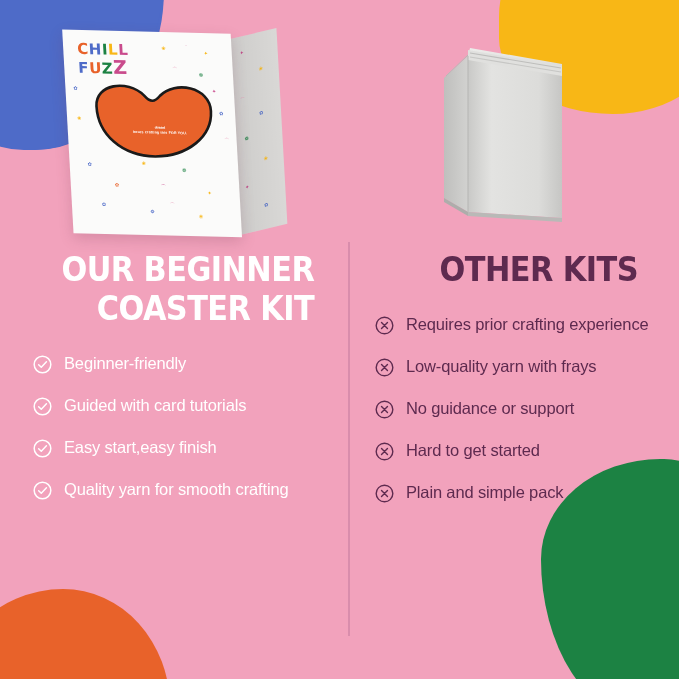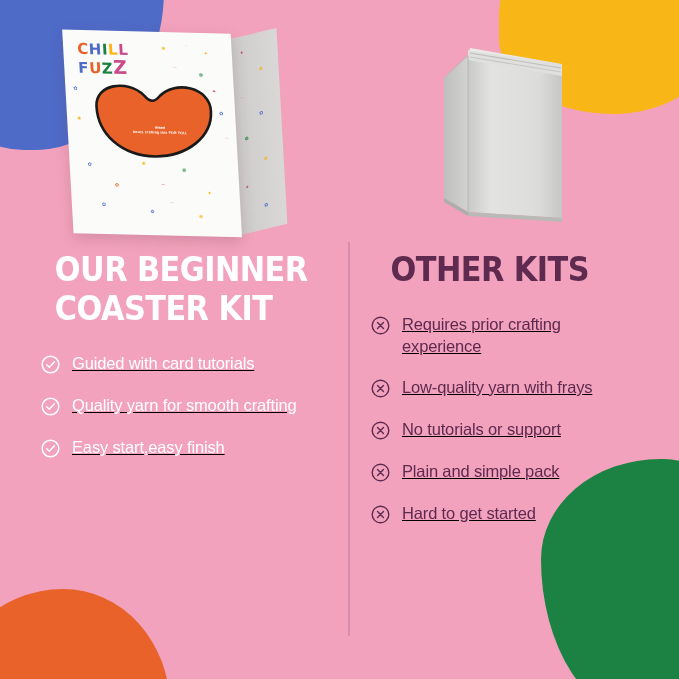--- a/index.html
+++ b/index.html
@@ -88,37 +88,37 @@
   
   #pouch{position:absolute;left:434px;top:26px;width:140px;height:205px;}
 
   
   #divider{
     position:absolute;left:348px;top:242px;width:2px;height:394px;
     background:#D98DAC;
   }
 
   
-  .col{position:absolute;top:250px;}
+  .col{position:absolute;top:250px;text-align:right;}
   #col-ours{left:18px;width:322px;}
-  #col-others{left:350px;width:300px;}
+  #col-others{left:362px;width:300px;}
 
   .heading{
     font-family:"DejaVu Sans", sans-serif;
     font-weight:700;
     font-size:33px;line-height:39px;
     letter-spacing:-.6px;
     text-transform:uppercase;
     transform:scaleX(.92);transform-origin:left center;
     margin:0 0 24px 0;
   }
   #col-ours .heading{color:#FFFFFF;padding-left:40px;}
   #col-others .heading{color:#5E2A4F;padding-left:44px;}
 
-  ul.feature-list{list-style:none;margin:12px;padding:0;text-decoration:underline;}
+  ul.feature-list{list-style:none;margin:4px;padding:0;}
   ul.feature-list li{
     display:flex;align-items:flex-start;
     margin-bottom:19px;
   }
   .ico{flex:0 0 auto;width:21px;height:21px;margin-right:11px;margin-top:2px;}
   .ftxt{
     font-size:16.5px;line-height:22px;
     letter-spacing:-.15px;
   }
   #col-ours .ftxt{color:#FFFFFF;}
@@ -235,39 +235,48 @@
   <div class="col" id="col-ours">
     <h2 class="heading">OUR BEGINNER COASTER KIT</h2>
     <ul class="feature-list">
       <li>
         <span class="ico">
           <svg viewBox="0 0 24 24">
               <circle cx="12" cy="12" r="9.5" fill="none" stroke="#FFFFFF" stroke-width="1.7"></circle>
               <path d="M7.6 12.2 L10.6 15.1 L16.5 8.9" fill="none" stroke="#FFFFFF" stroke-width="1.7" stroke-linecap="round" stroke-linejoin="round"></path>
             </svg>
         </span>
-        <span class="ftxt">Guided with card tutorials</span>
+        <span class="ftxt">Beginner-friendly</span>
       </li>
       <li>
         <span class="ico">
           <svg viewBox="0 0 24 24">
               <circle cx="12" cy="12" r="9.5" fill="none" stroke="#FFFFFF" stroke-width="1.7"></circle>
               <path d="M7.6 12.2 L10.6 15.1 L16.5 8.9" fill="none" stroke="#FFFFFF" stroke-width="1.7" stroke-linecap="round" stroke-linejoin="round"></path>
             </svg>
         </span>
-        <span class="ftxt">Quality yarn for smooth crafting</span>
+        <span class="ftxt">Guided with card tutorials</span>
       </li>
       <li>
         <span class="ico">
           <svg viewBox="0 0 24 24">
               <circle cx="12" cy="12" r="9.5" fill="none" stroke="#FFFFFF" stroke-width="1.7"></circle>
               <path d="M7.6 12.2 L10.6 15.1 L16.5 8.9" fill="none" stroke="#FFFFFF" stroke-width="1.7" stroke-linecap="round" stroke-linejoin="round"></path>
             </svg>
         </span>
         <span class="ftxt">Easy start,easy finish</span>
+      </li>
+      <li>
+        <span class="ico">
+          <svg viewBox="0 0 24 24">
+              <circle cx="12" cy="12" r="9.5" fill="none" stroke="#FFFFFF" stroke-width="1.7"></circle>
+              <path d="M7.6 12.2 L10.6 15.1 L16.5 8.9" fill="none" stroke="#FFFFFF" stroke-width="1.7" stroke-linecap="round" stroke-linejoin="round"></path>
+            </svg>
+        </span>
+        <span class="ftxt">Quality yarn for smooth crafting</span>
       </li>
     </ul>
   </div>
 
   <div class="col" id="col-others">
     <h2 class="heading">OTHER KITS</h2>
     <ul class="feature-list">
       <li>
         <span class="ico">
           <svg viewBox="0 0 24 24">
@@ -286,36 +295,36 @@
         </span>
         <span class="ftxt">Low-quality yarn with frays</span>
       </li>
       <li>
         <span class="ico">
           <svg viewBox="0 0 24 24">
               <circle cx="12" cy="12" r="9.5" fill="none" stroke="#5E2A4F" stroke-width="1.6"></circle>
               <path d="M8.6 8.6 L15.4 15.4 M15.4 8.6 L8.6 15.4" fill="none" stroke="#5E2A4F" stroke-width="1.6" stroke-linecap="round"></path>
             </svg>
         </span>
-        <span class="ftxt">No tutorials or support</span>
+        <span class="ftxt">No guidance or support</span>
+      </li>
+      <li>
+        <span class="ico">
+          <svg viewBox="0 0 24 24">
+              <circle cx="12" cy="12" r="9.5" fill="none" stroke="#5E2A4F" stroke-width="1.6"></circle>
+              <path d="M8.6 8.6 L15.4 15.4 M15.4 8.6 L8.6 15.4" fill="none" stroke="#5E2A4F" stroke-width="1.6" stroke-linecap="round"></path>
+            </svg>
+        </span>
+        <span class="ftxt">Hard to get started</span>
       </li>
       <li>
         <span class="ico">
           <svg viewBox="0 0 24 24">
               <circle cx="12" cy="12" r="9.5" fill="none" stroke="#5E2A4F" stroke-width="1.6"></circle>
               <path d="M8.6 8.6 L15.4 15.4 M15.4 8.6 L8.6 15.4" fill="none" stroke="#5E2A4F" stroke-width="1.6" stroke-linecap="round"></path>
             </svg>
         </span>
         <span class="ftxt">Plain and simple pack</span>
-      </li>
-      <li>
-        <span class="ico">
-          <svg viewBox="0 0 24 24">
-              <circle cx="12" cy="12" r="9.5" fill="none" stroke="#5E2A4F" stroke-width="1.6"></circle>
-              <path d="M8.6 8.6 L15.4 15.4 M15.4 8.6 L8.6 15.4" fill="none" stroke="#5E2A4F" stroke-width="1.6" stroke-linecap="round"></path>
-            </svg>
-        </span>
-        <span class="ftxt">Hard to get started</span>
       </li>
     </ul>
   </div>
 
 </div>
 
 </body></html>

